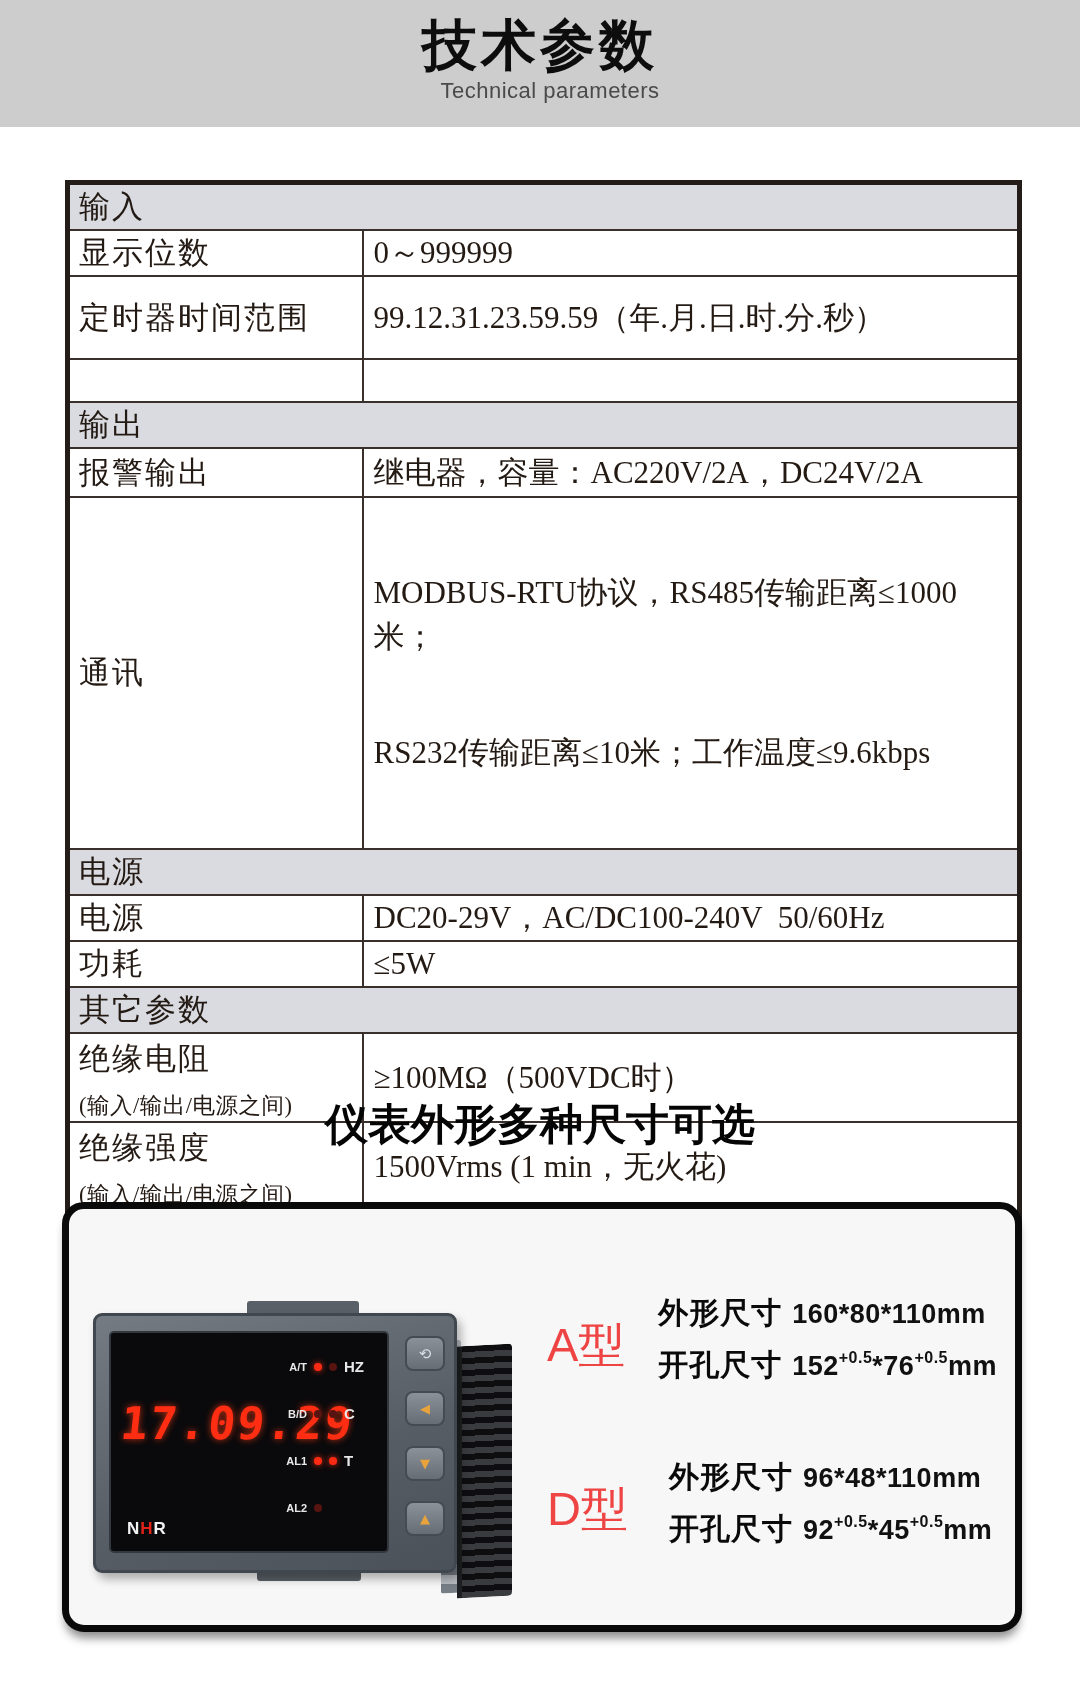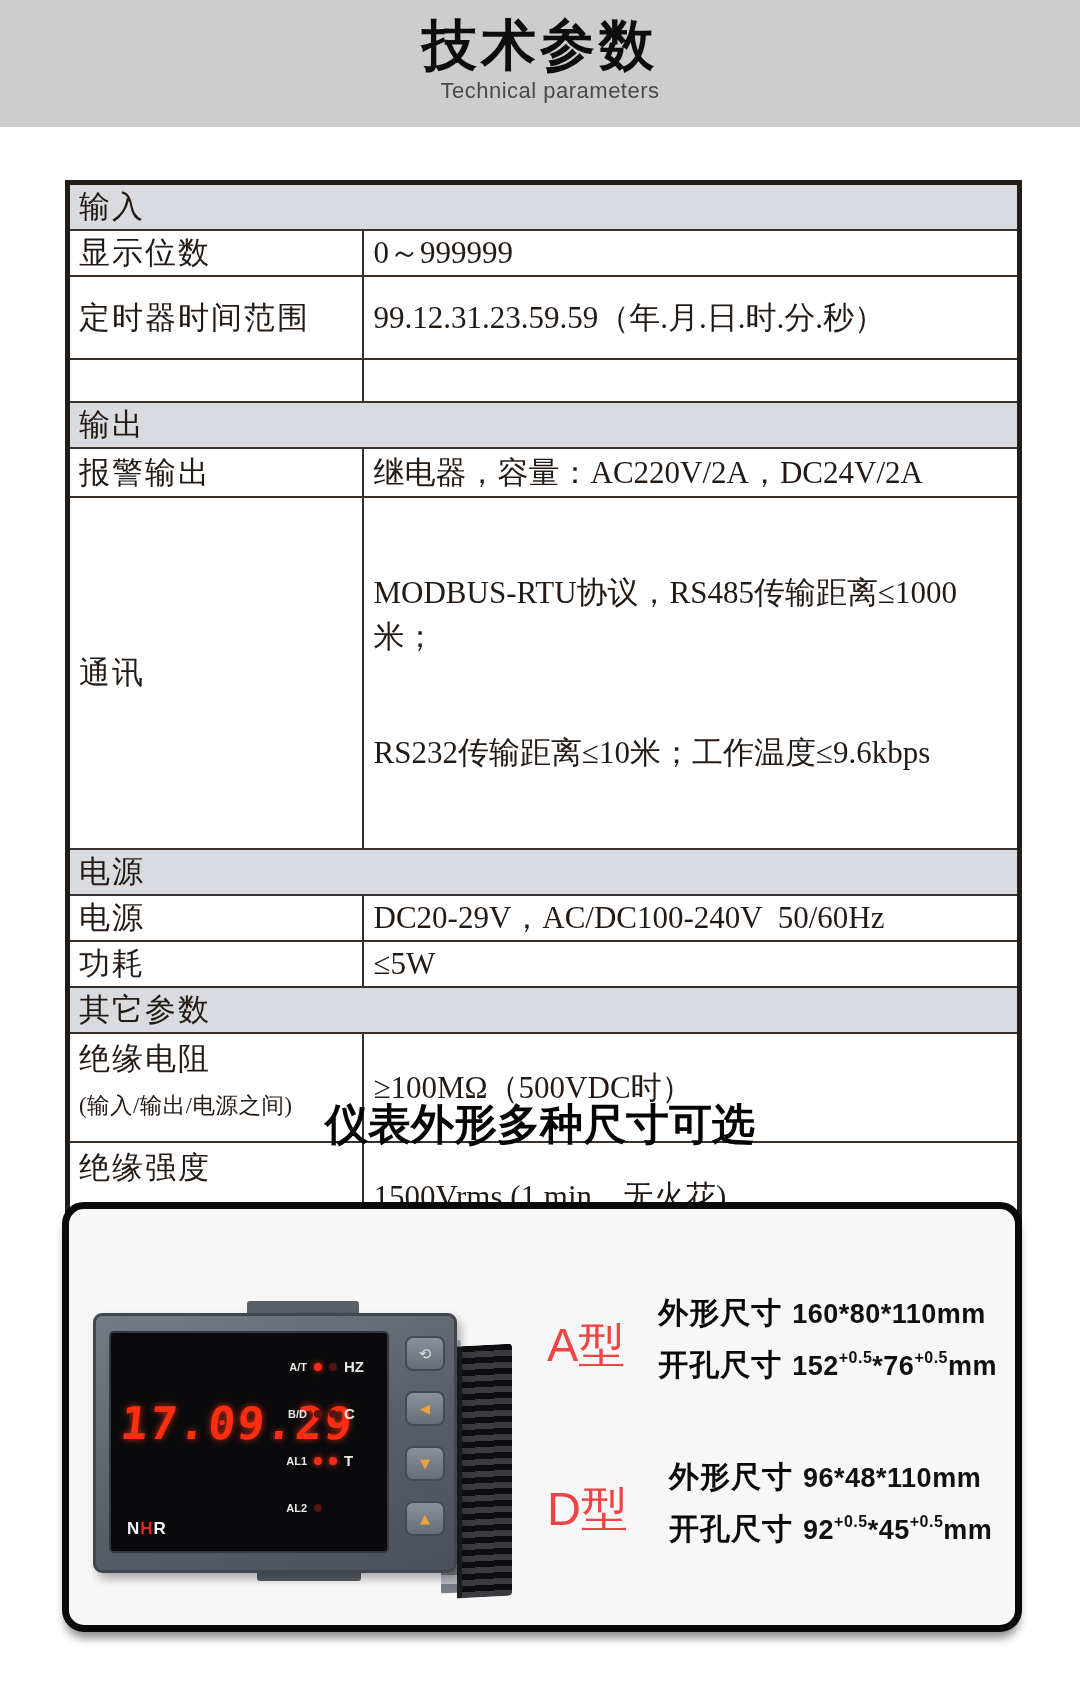--- a/index.html
+++ b/index.html
@@ -14,21 +14,21 @@
 
   
   table.spec{position:absolute;left:65px;top:180px;width:957px;border-collapse:collapse;
              table-layout:fixed;border:5px solid #241c18;}
   table.spec td{border:2px solid #3a302b;font-size:31px;color:#241a14;vertical-align:middle;
                 overflow:hidden;}
   table.spec col.c1{width:295px;}
   td.lab{padding-left:9px;letter-spacing:2px;}
   td.val{padding-left:10px;white-space:pre-wrap;}
   tr.sec td{background:#d9dbe1;padding-left:9px;letter-spacing:2px;}
-  td.lab2{padding:4px 0 20px 9px;letter-spacing:2px;margin-top:33px;}
+  td.lab2{padding:4px 0 0 9px;letter-spacing:2px;margin-top:33px;}
   .lab-main{font-size:31px;}
   .lab-sub{font-size:22.5px;letter-spacing:0.5px;margin-top:10px;}
   td.vtop{vertical-align:top;}
   .vline{line-height:1.42;}
 
   
   .sec2-title{position:absolute;left:0;top:1096px;width:1080px;text-align:center;
               font-family:"Liberation Sans","DejaVu Sans",sans-serif;font-size:43px;font-weight:700;color:#050505;}
 
   

